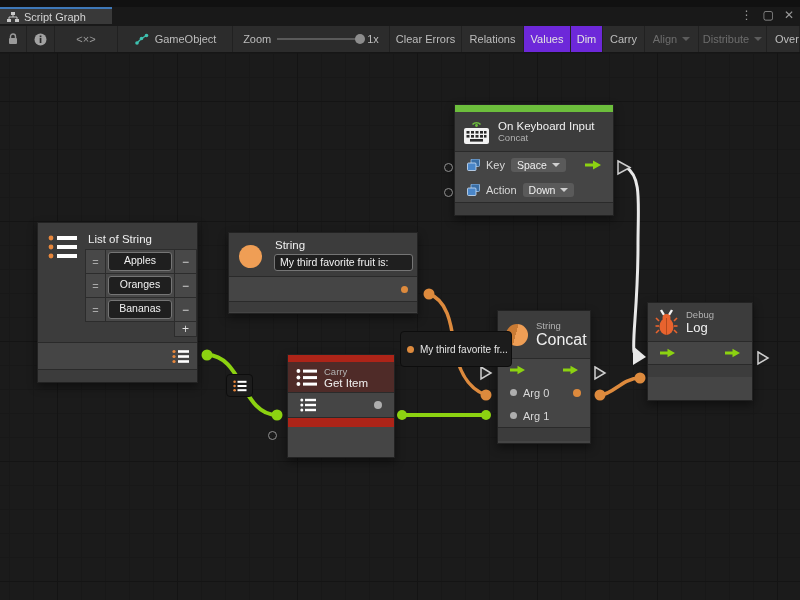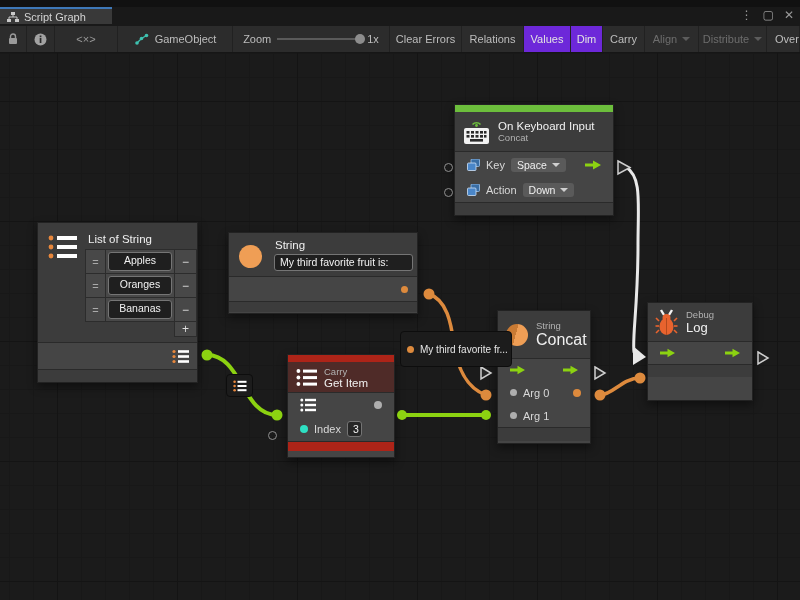--- a/index.html
+++ b/index.html
@@ -312,25 +312,20 @@
             <circle cx="1.8" cy="7" r="1.5" fill="#fff"></circle>
             <rect x="5" y="5.8" width="11" height="2.4" fill="#fff"></rect>
           </g>
         <g>
             <circle cx="1.8" cy="12" r="1.5" fill="#fff"></circle>
             <rect x="5" y="10.8" width="11" height="2.4" fill="#fff"></rect>
           </g>
       </svg>
       <span class="dot gray-dot" style="width:8px;height:8px"></span>
     </div>
-    <div class="row" style="height:24px">
-      <span class="dot teal-dot"></span>
-      <span>Index</span>
-      <span class="text-field" style="width:15px;text-align:center;background:#262626">3</span>
-    </div>
     <div style="height:9px;background:#AD2418;border-top:1px solid #2a2a2a"></div>
   </div>
   <div class="hint-circle" style="left:268px;top:424px"></div>
 
   <div class="node" style="left:497px;top:303px;width:94px;height:134px">
     <div class="nhead" style="height:48px;display:flex;align-items:center;gap:8px;padding:0 8px">
       <div style="width:22px;height:22px;border-radius:50%;flex:none;background:linear-gradient(105deg,#c97a33 45%,#ef9e55 45%)"></div>
       <div>
         <div class="nsub">String</div>
         <div class="ntitle" style="font-size:16px">Concat</div>

